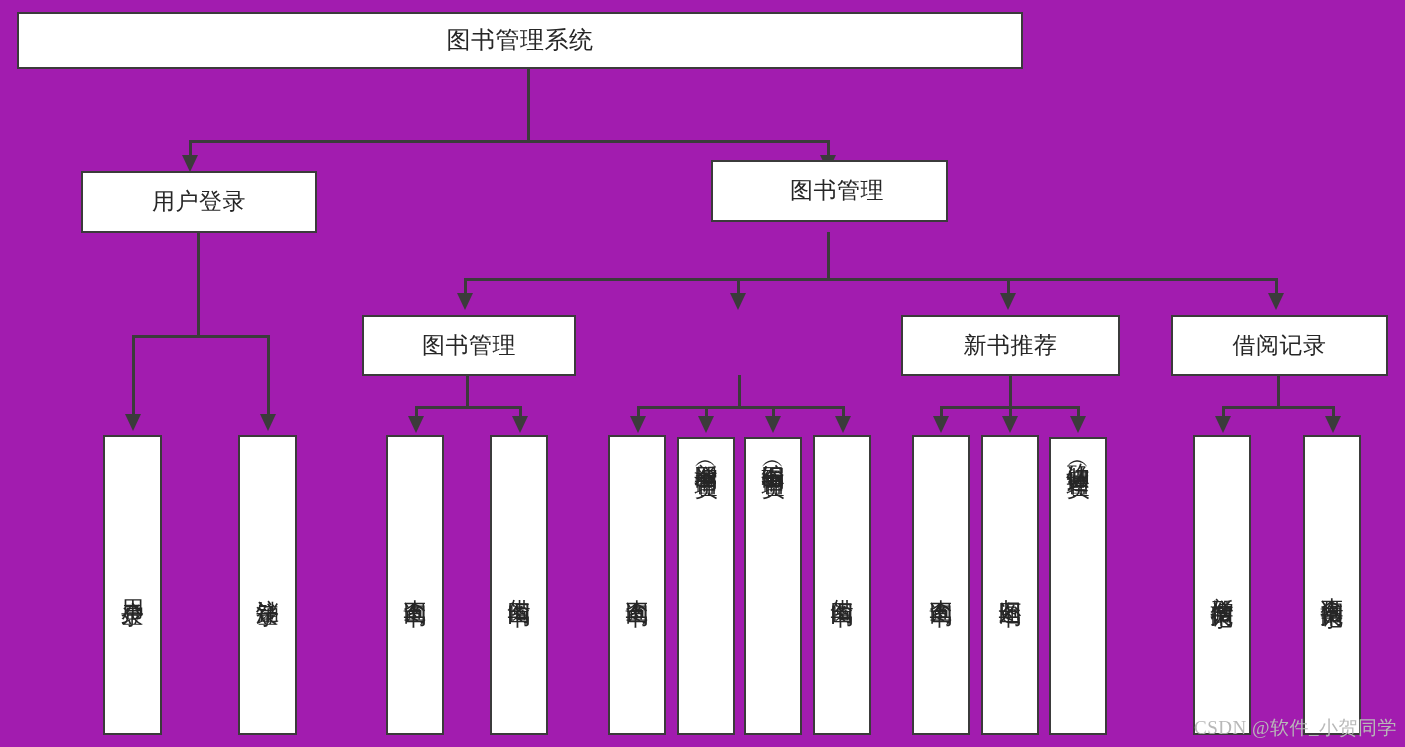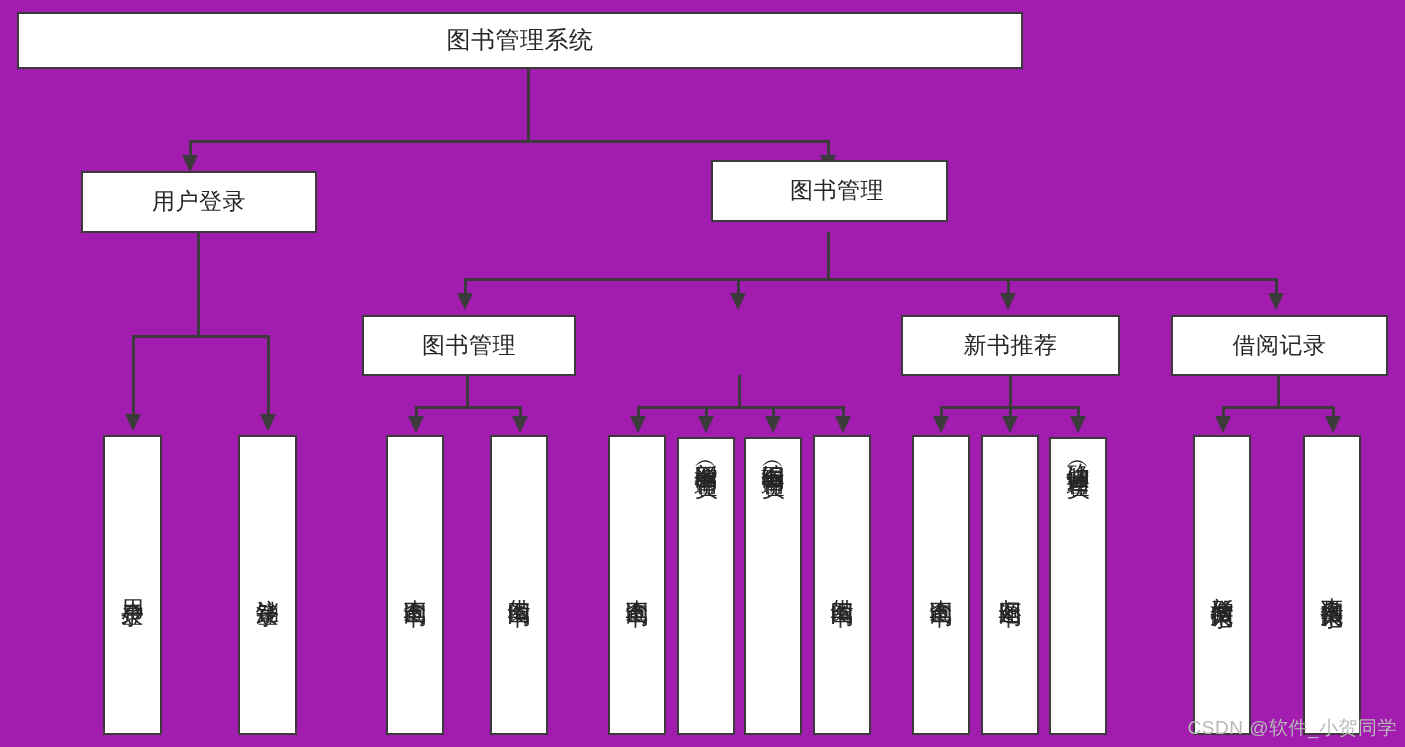--- a/index.html
+++ b/index.html
@@ -81,21 +81,21 @@
   }
   #watermark {
     position: absolute;
     right: 8px;
     bottom: 6px;
     font-size: 19px;
     color: #b8b8b8;
     letter-spacing: 0.5px;
     white-space: nowrap;
     z-index: 5;
-    font-family: Liberation Sans, sans-serif;
+    font-family: Liberation Serif, serif;
     margin-left: 20px;
   }
 </style>
 </head>
 <body>
 
 <div id="canvas">
 
   <div class="line vert" style="left:527px; top:68px; height:75px;"></div>
 

